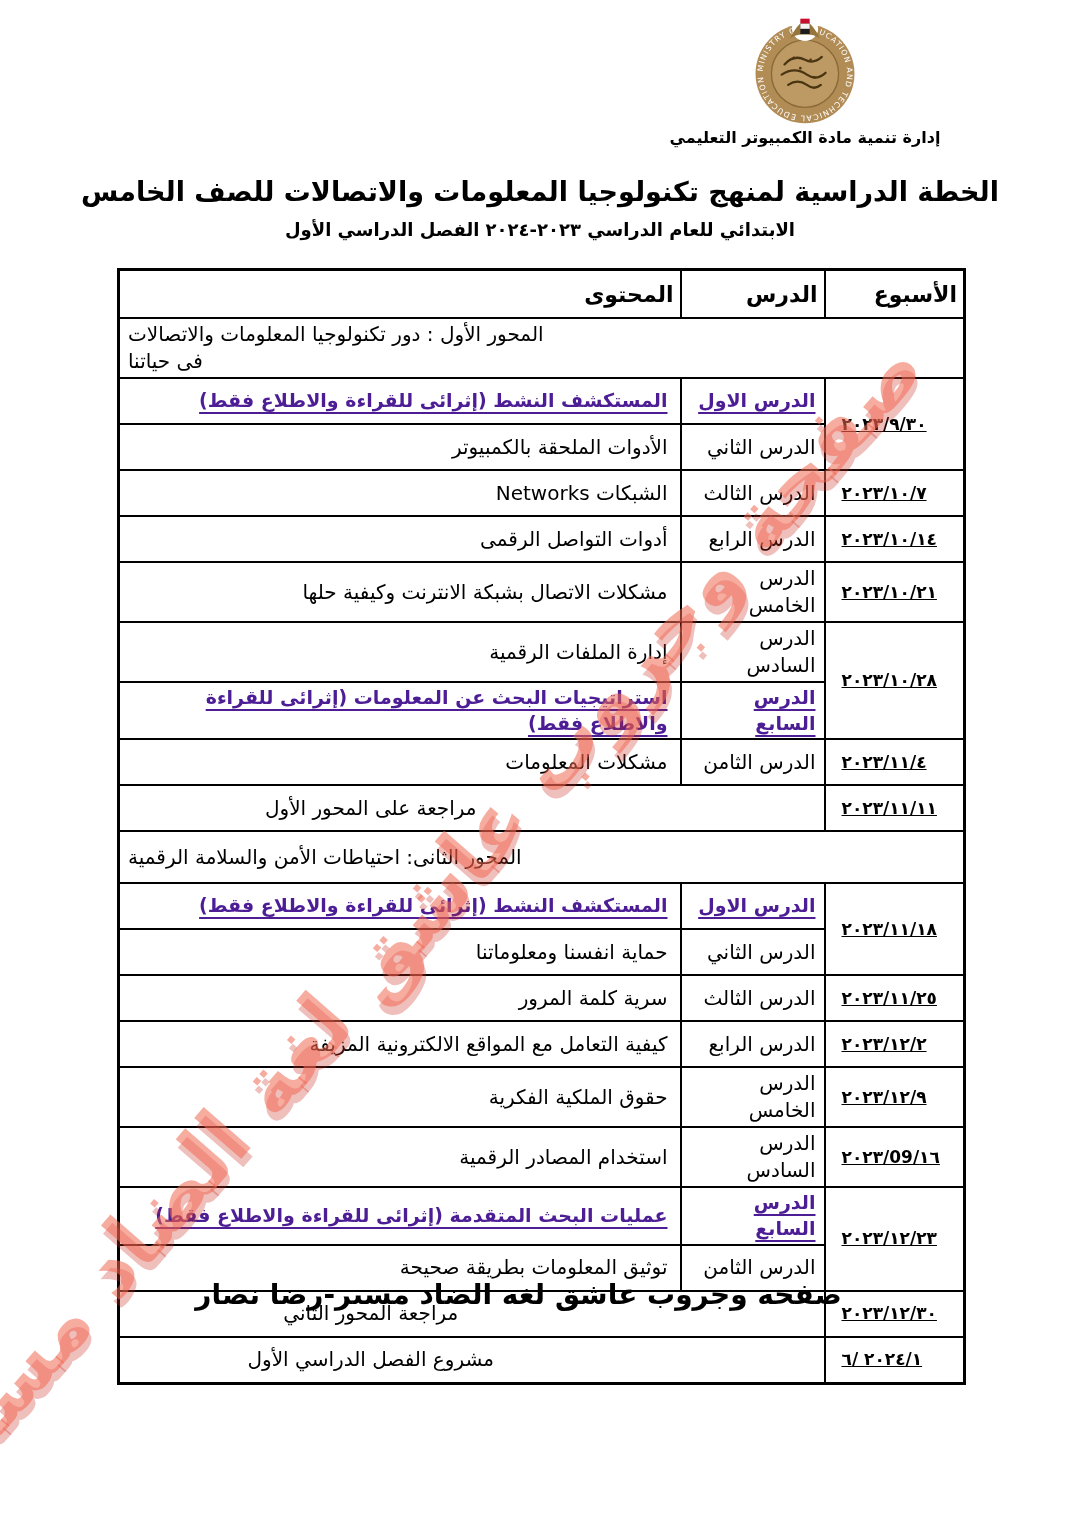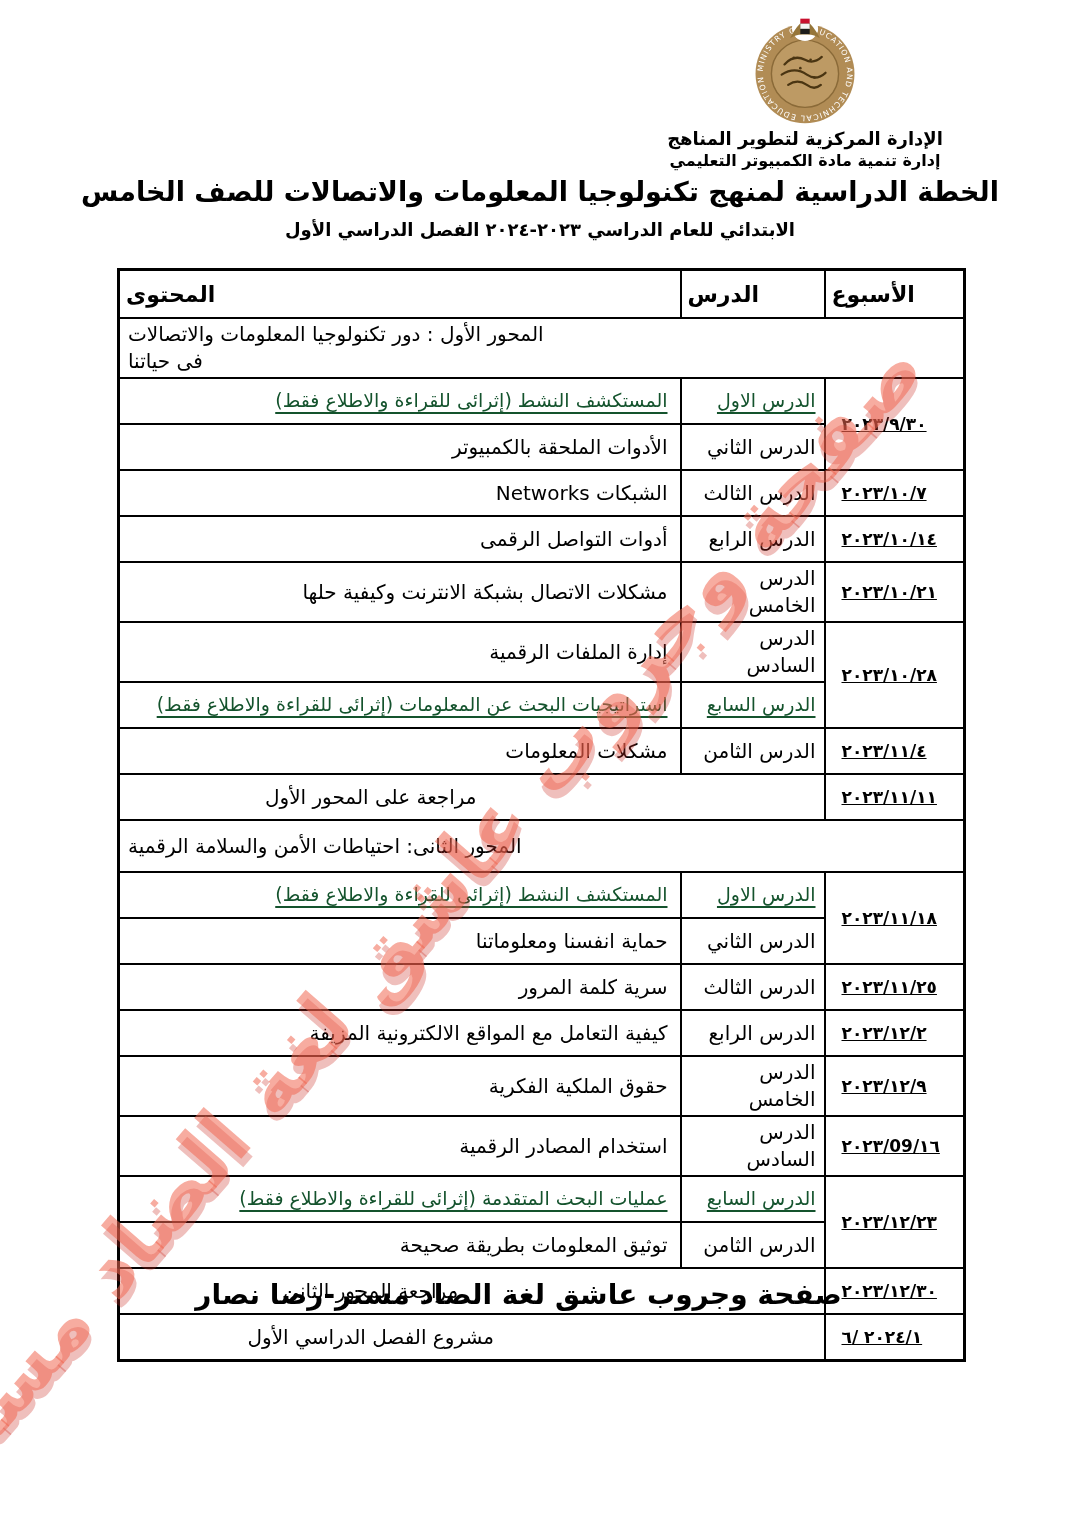--- a/index.html
+++ b/index.html
@@ -22,29 +22,29 @@
   .title-line2{font-size:18px;margin-top:12px;white-space:nowrap;}
 
   
   table.schedule{
     position:absolute;top:268px;left:117px;width:846px;
     border-collapse:collapse;table-layout:fixed;direction:rtl;
     border:3px solid #000;background:transparent;
   }
   col.c-week{width:140px;} col.c-lesson{width:144px;} col.c-content{width:562px;}
   .schedule th,.schedule td{border:2px solid #000;vertical-align:middle;}
-  .schedule th{height:42px;font-size:22px;font-weight:bold;text-align:left;padding:2px 6px;}
+  .schedule th{height:42px;font-size:22px;font-weight:bold;text-align:right;padding:2px 6px;}
   .schedule td{height:40px;font-size:20px;padding:2px 8px;line-height:1.35;}
   td.week-cell{text-align:left;font-weight:bold;font-size:17px;direction:ltr;padding:2px 16px;text-decoration:underline;}
   td.lesson-cell{text-align:right;padding-right:8px;}
   td.content-cell{text-align:right;padding-right:12px;}
   td.chapter-cell{height:46px;text-align:left;padding-left:8px;padding-right:400px;}
   td.review-cell{text-align:center;padding-right:210px;}
   tr.red-row td.lesson-cell, tr.red-row td.content-cell{
-    color:#14532d;font-weight:normal;text-decoration:underline;
+    color:#4c1d95;font-weight:bold;text-decoration:underline;
     text-decoration-thickness:2px;text-underline-offset:5px;font-size:19px;
   }
 
   
   .watermark{
     position:absolute;top:722px;left:-12px;width:1108px;
     text-align:center;white-space:nowrap;
     font-size:82px;font-weight:bold;direction:rtl;
     color:rgba(241,104,82,0.55);
     text-shadow:-5px 7px 0 rgba(203,44,32,0.30);
@@ -88,21 +88,20 @@
       </g>
 
       <circle cx="60" cy="15" r="14" fill="#ffffff"></circle>
       <g>
         <path d="M44,26 q7,-14 16,-20 q9,6 16,20 q-7,-5 -16,-4 q-9,-1 -16,4" fill="#96763a"></path>
         <rect x="55" y="5" width="10" height="5.5" fill="#c8102e"></rect>
         <rect x="55" y="10.5" width="10" height="5.5" fill="#f4f4f4" stroke="#9b9b9b" stroke-width="0.4"></rect>
         <rect x="55" y="16" width="10" height="5.5" fill="#1d1d1b"></rect>
       </g>
     </svg>
-    <div class="org-line1">الإدارة المركزية لتطوير المناهج</div>
     <div class="org-line2">إدارة تنمية مادة الكمبيوتر التعليمي</div>
   </div>
 
   <div class="title">
     <div class="title-line1">الخطة الدراسية لمنهج تكنولوجيا المعلومات والاتصالات للصف الخامس</div>
     <div class="title-line2">الابتدائي للعام الدراسي ٢٠٢٣-٢٠٢٤ الفصل الدراسي الأول</div>
   </div>
 
   <table class="schedule">
     <colgroup>

